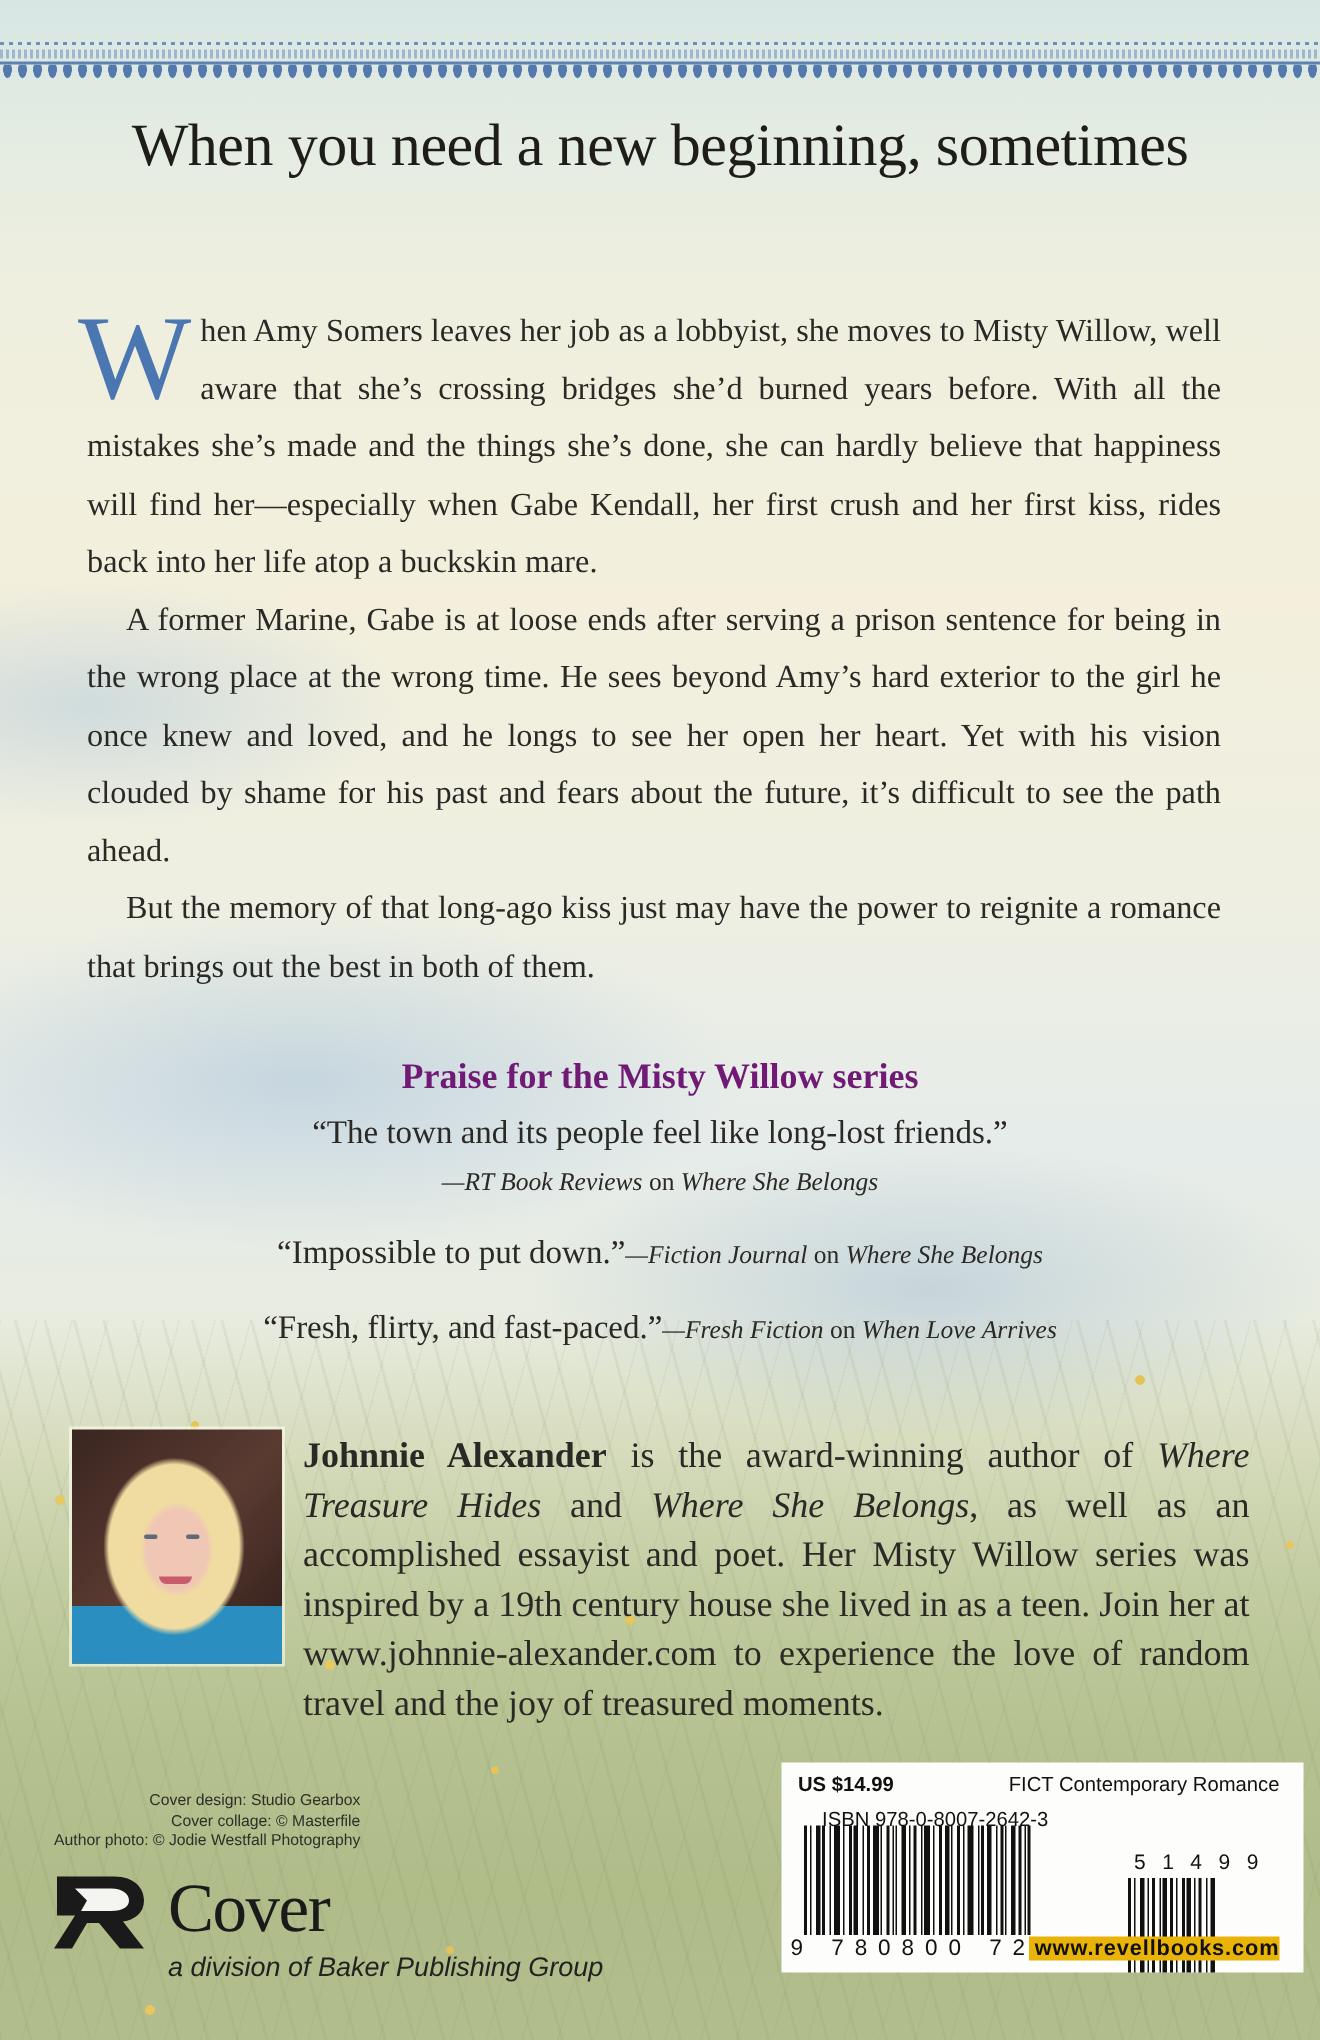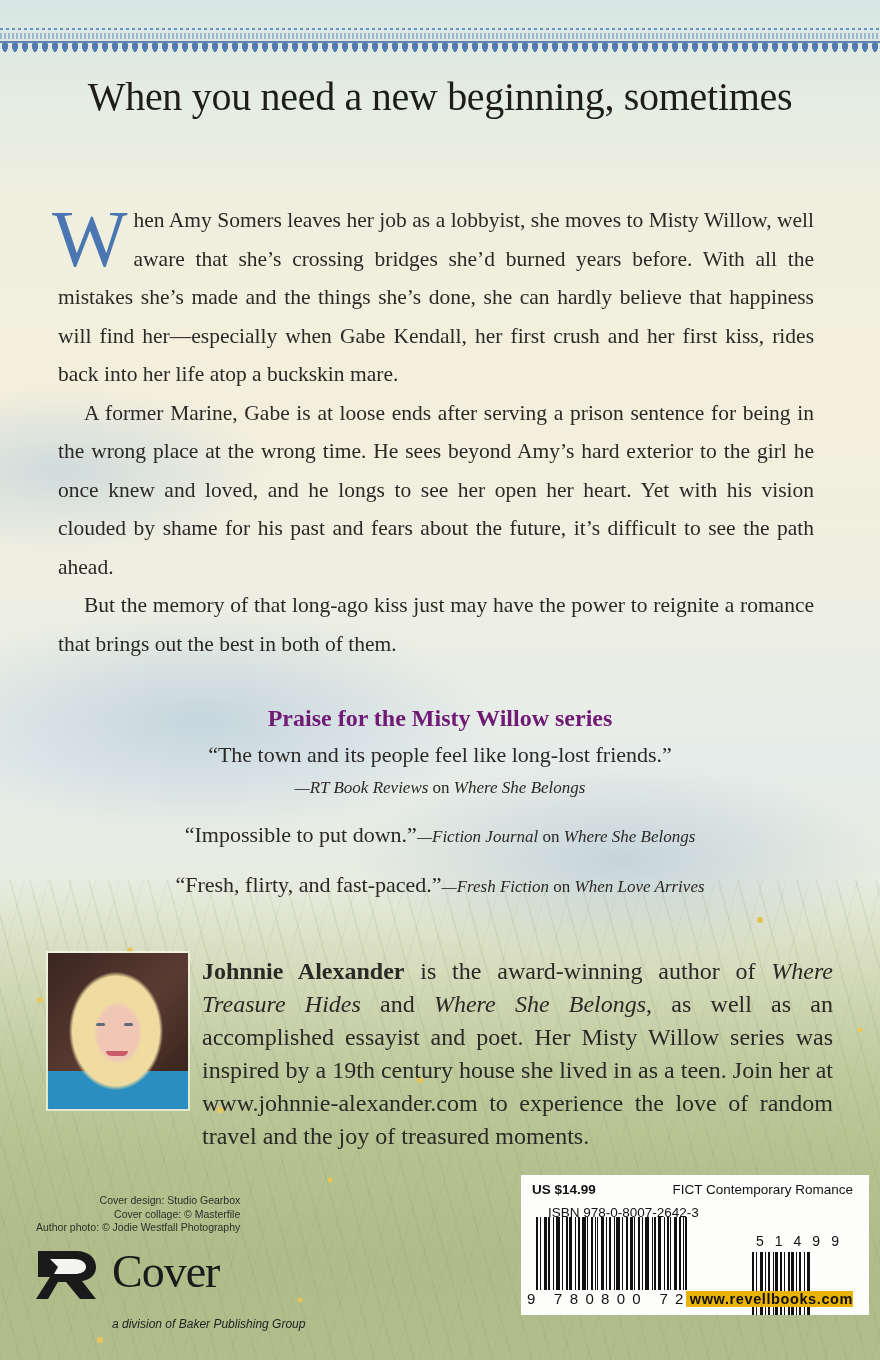--- a/index.html
+++ b/index.html
@@ -86,23 +86,23 @@
     font-family: "Liberation Sans", "DejaVu Sans", sans-serif;
     font-size: 10.5px; line-height: 13.5px; color: #2d2f28; text-align: right;
   }
   .logo { position: absolute; left: 36px; top: 1249px; }
   .logo-mark { position: absolute; left: 0; top: 0; width: 62px; height: 52px; }
   .logo-word {
     position: absolute; left: 76px; top: -4px; font-size: 46px; color: #1a1a1a;
     font-family: "Liberation Serif", serif; letter-spacing: -1px;
   }
   .logo-tag {
-    position: absolute; left: 76px; top: 68px; white-space: nowrap;
+    position: absolute; left: 76px; top: 52px; white-space: nowrap;
     font-family: "Liberation Sans", "DejaVu Sans", sans-serif;
-    font-style: italic; font-size: 12px; color: #222;
+    font-style: italic; font-size: 18px; color: #222;
   }
   .barcode-box {
     position: absolute; left: 497px; top: 1175px; width: 348px; height: 140px;
     background: #fdfdfb; font-family: "Liberation Sans", "DejaVu Sans", sans-serif; color: #111; margin-left: 24px;
   }
   .bc-price { position: absolute; left: 11px; top: 7px; font-size: 13.5px; font-weight: bold; }
   .bc-cat { position: absolute; right: 16px; top: 7px; font-size: 13.5px; white-space: nowrap; }
   .bc-isbn { position: absolute; left: 27px; top: 30px; font-size: 13.5px; }
   .bars { position: absolute; display: flex; align-items: stretch; }
   .bars span { display: block; background: #111; }

